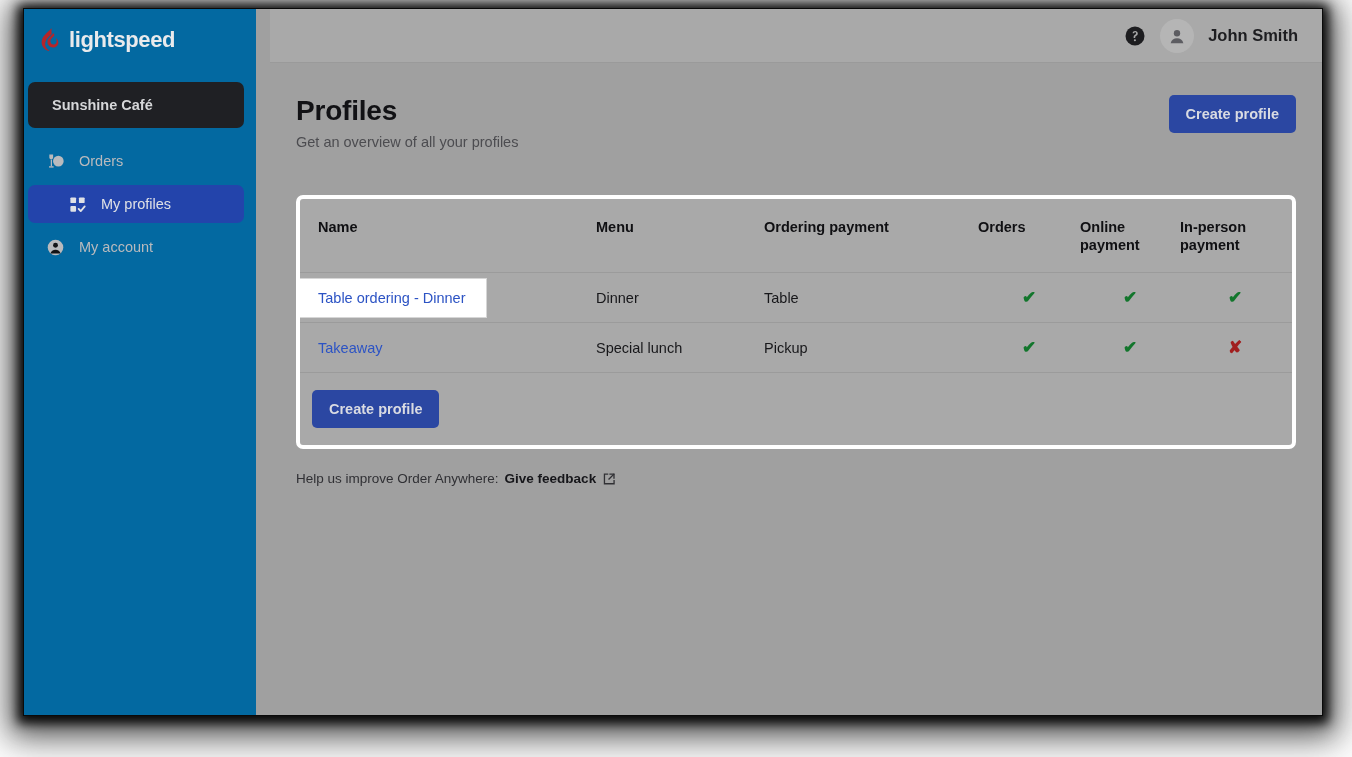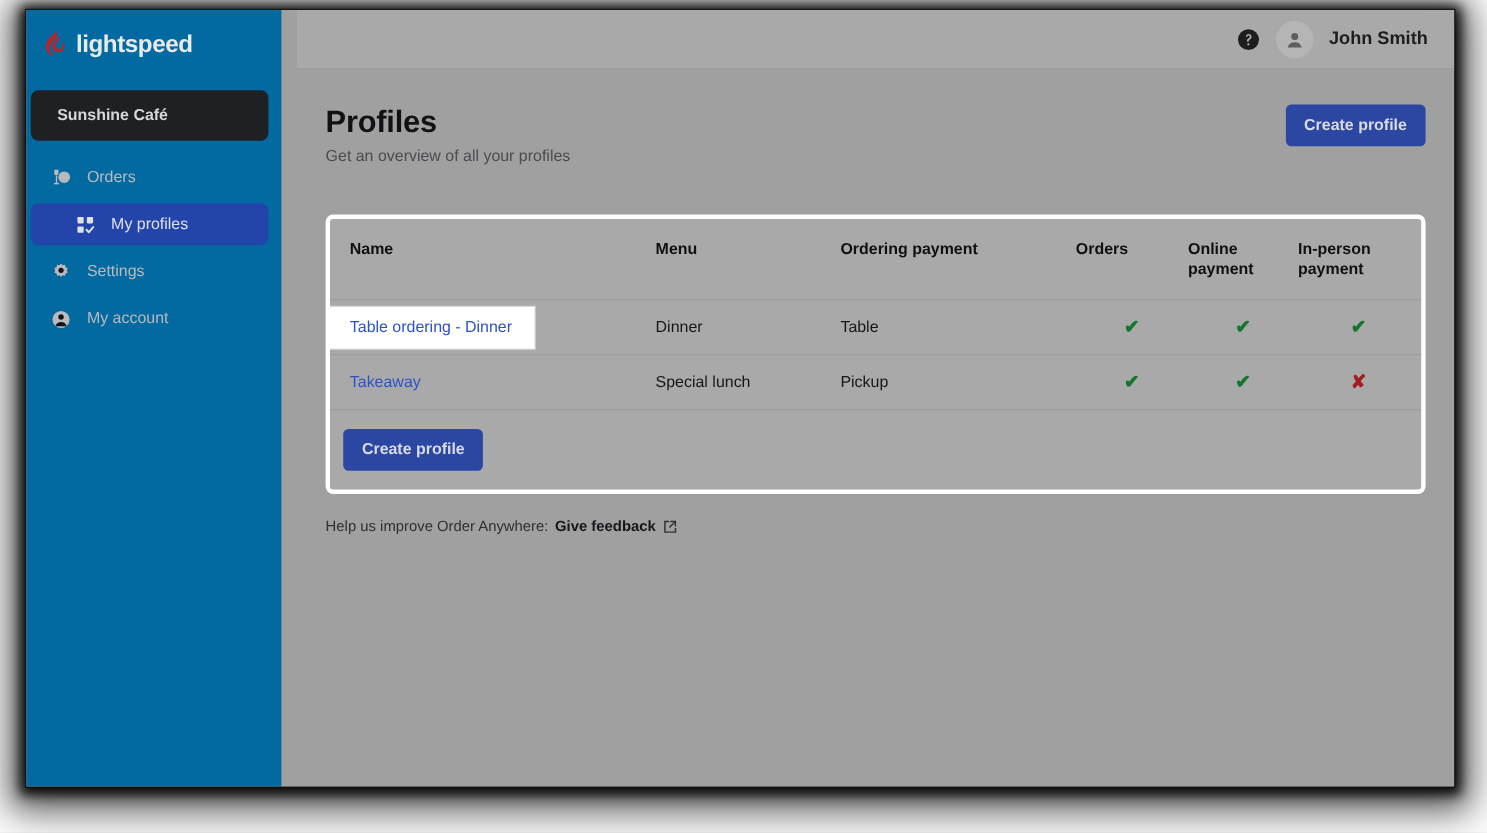--- a/index.html
+++ b/index.html
@@ -271,29 +271,20 @@
           <svg viewBox="0 0 20 20" width="19" height="19" aria-hidden="true">
             <rect x="2.5" y="2.5" width="6" height="6" rx="1" fill="#dfe1e6"></rect>
             <rect x="11.5" y="2.5" width="6" height="6" rx="1" fill="#dfe1e6"></rect>
             <rect x="2.5" y="11.5" width="6" height="6" rx="1" fill="#dfe1e6"></rect>
             <path d="M11.2 14.6l2.2 2.4 4.2-5" stroke="#dfe1e6" stroke-width="1.9" fill="none" stroke-linecap="round" stroke-linejoin="round"></path>
           </svg>
         </span>
         <span>My profiles</span>
       </div>
 
-      <div class="nav-item">
-        <span class="nav-icon">
-          <svg viewBox="0 0 20 20" width="19" height="19" aria-hidden="true">
-            <path d="M10 1.6l1.5 1.8 2.3-.6.5 2.3 2.2.9-1 2.1 1 2.1-2.2.9-.5 2.3-2.3-.6L10 14.6l-1.5-1.8-2.3.6-.5-2.3-2.2-.9 1-2.1-1-2.1 2.2-.9.5-2.3 2.3.6L10 1.6z" fill="#b9babd"></path>
-            <circle cx="10" cy="8.1" r="2.5" fill="#131316"></circle>
-          </svg>
-        </span>
-        <span>Settings</span>
-      </div>
 
       <div class="nav-item">
         <span class="nav-icon">
           <svg viewBox="0 0 20 20" width="19" height="19" aria-hidden="true">
             <circle cx="10" cy="10" r="8.2" fill="#b9babd"></circle>
             <circle cx="10" cy="7.6" r="2.6" fill="#131316"></circle>
             <path d="M4.6 16.4c.7-2.6 2.8-4 5.4-4s4.7 1.4 5.4 4z" fill="#131316"></path>
           </svg>
         </span>
         <span>My account</span>

